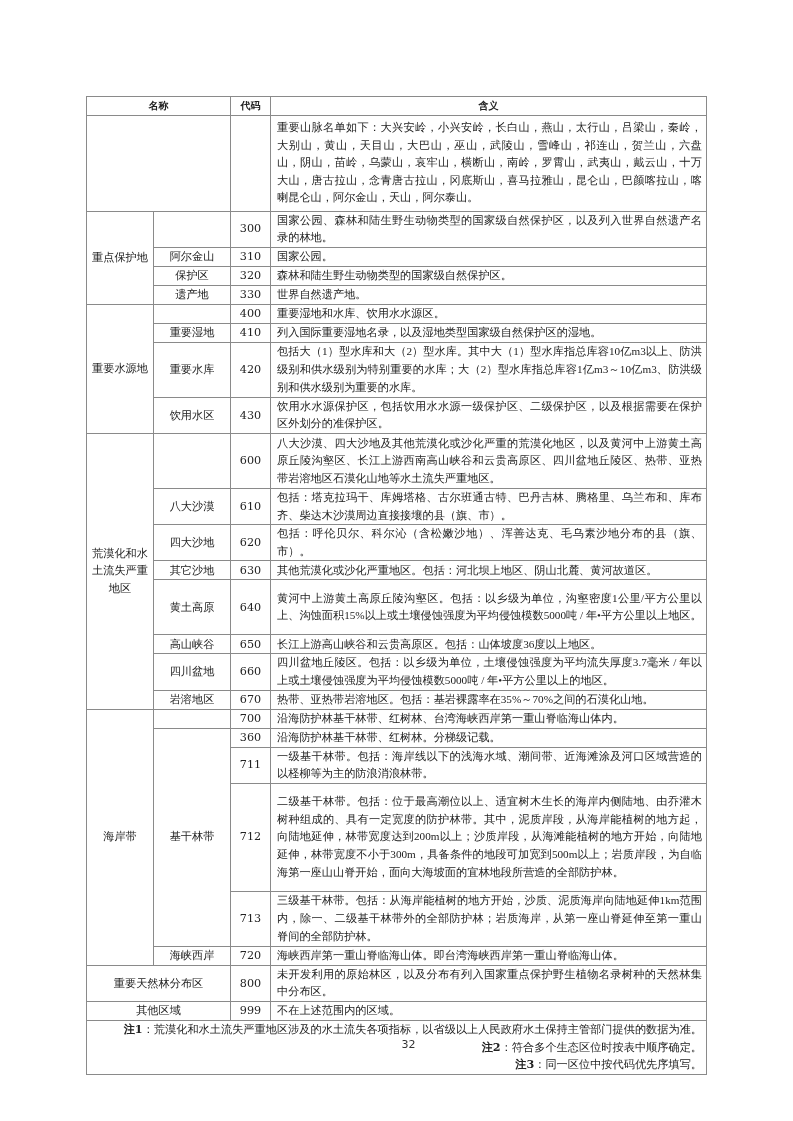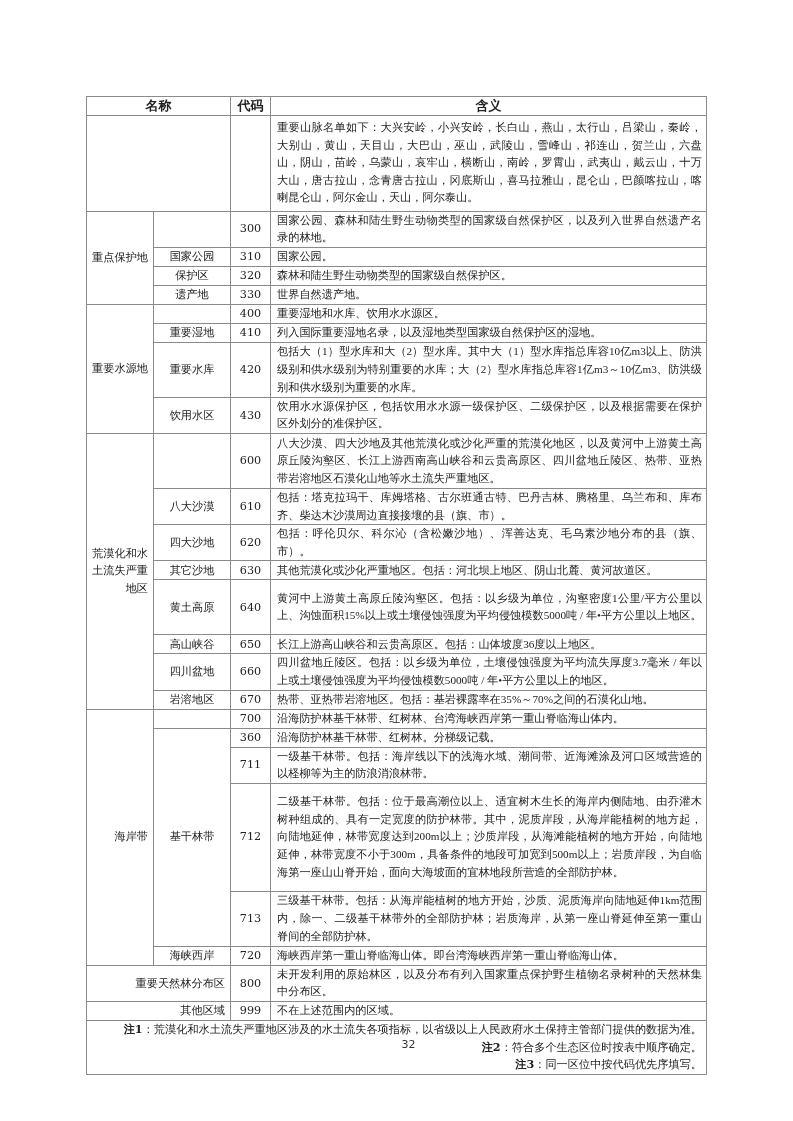--- a/index.html
+++ b/index.html
@@ -1,22 +1,22 @@
 <!DOCTYPE html>
 <html><head>
 <meta charset="utf-8">
 <style>
   html, body { margin: 0; padding: 0; background: #ffffff; }
   body { width: 793px; height: 1121px; position: relative; overflow: hidden;
          font-family: "DejaVu Serif", "Liberation Serif", serif; color: #222; }
   .page { position: absolute; left: 86px; top: 96px; width: 620px; }
   table { border-collapse: collapse; width: 620px; table-layout: fixed; font-size: 11.2px; }
   td, th { border: 1px solid #8a8a8a; padding: 0 5px; vertical-align: middle; line-height: 17.6px; }
-  th { font-weight: bold; height: 17px; text-align: center; font-family: "DejaVu Sans", sans-serif; font-size: 13px; }
-  td.name { text-align: right; }
+  th { font-weight: bold; height: 17px; text-align: center; font-family: "DejaVu Sans", sans-serif; font-size: 10px; }
+  td.name { text-align: center; }
   td.sub { text-align: center; }
   td.code { text-align: center; }
   td.desc { text-align: justify; padding: 0 4px 0 6px; font-family: Liberation Serif, serif; }
   td.notes { text-align: right; padding: 0 4px; font-size: 11.2px; }
   td.notes div b { font-weight: bold; }
   .pagenum { position: absolute; top: 1038px; left: 12px; width: 793px; text-align: center;
              font-family: "DejaVu Sans", sans-serif; font-size: 11px; color: #333; }
 </style>
 </head>
 <body>
@@ -44,21 +44,21 @@
       <td class="desc">重要山脉名单如下：大兴安岭，小兴安岭，长白山，燕山，太行山，吕梁山，秦岭，大别山，黄山，天目山，大巴山，巫山，武陵山，雪峰山，祁连山，贺兰山，六盘山，阴山，苗岭，乌蒙山，哀牢山，横断山，南岭，罗霄山，武夷山，戴云山，十万大山，唐古拉山，念青唐古拉山，冈底斯山，喜马拉雅山，昆仑山，巴颜喀拉山，喀喇昆仑山，阿尔金山，天山，阿尔泰山。</td>
     </tr>
 
     <tr style="height:36px">
       <td class="name" rowspan="4">重点保护地</td>
       <td class="sub"></td>
       <td class="code">300</td>
       <td class="desc">国家公园、森林和陆生野生动物类型的国家级自然保护区，以及列入世界自然遗产名录的林地。</td>
     </tr>
     <tr style="height:19px">
-      <td class="sub">国家公园</td>
+      <td class="sub">阿尔金山</td>
       <td class="code">310</td>
       <td class="desc">国家公园。</td>
     </tr>
     <tr style="height:19px">
       <td class="sub">保护区</td>
       <td class="code">320</td>
       <td class="desc">森林和陆生野生动物类型的国家级自然保护区。</td>
     </tr>
     <tr style="height:19px">
       <td class="sub">遗产地</td>

